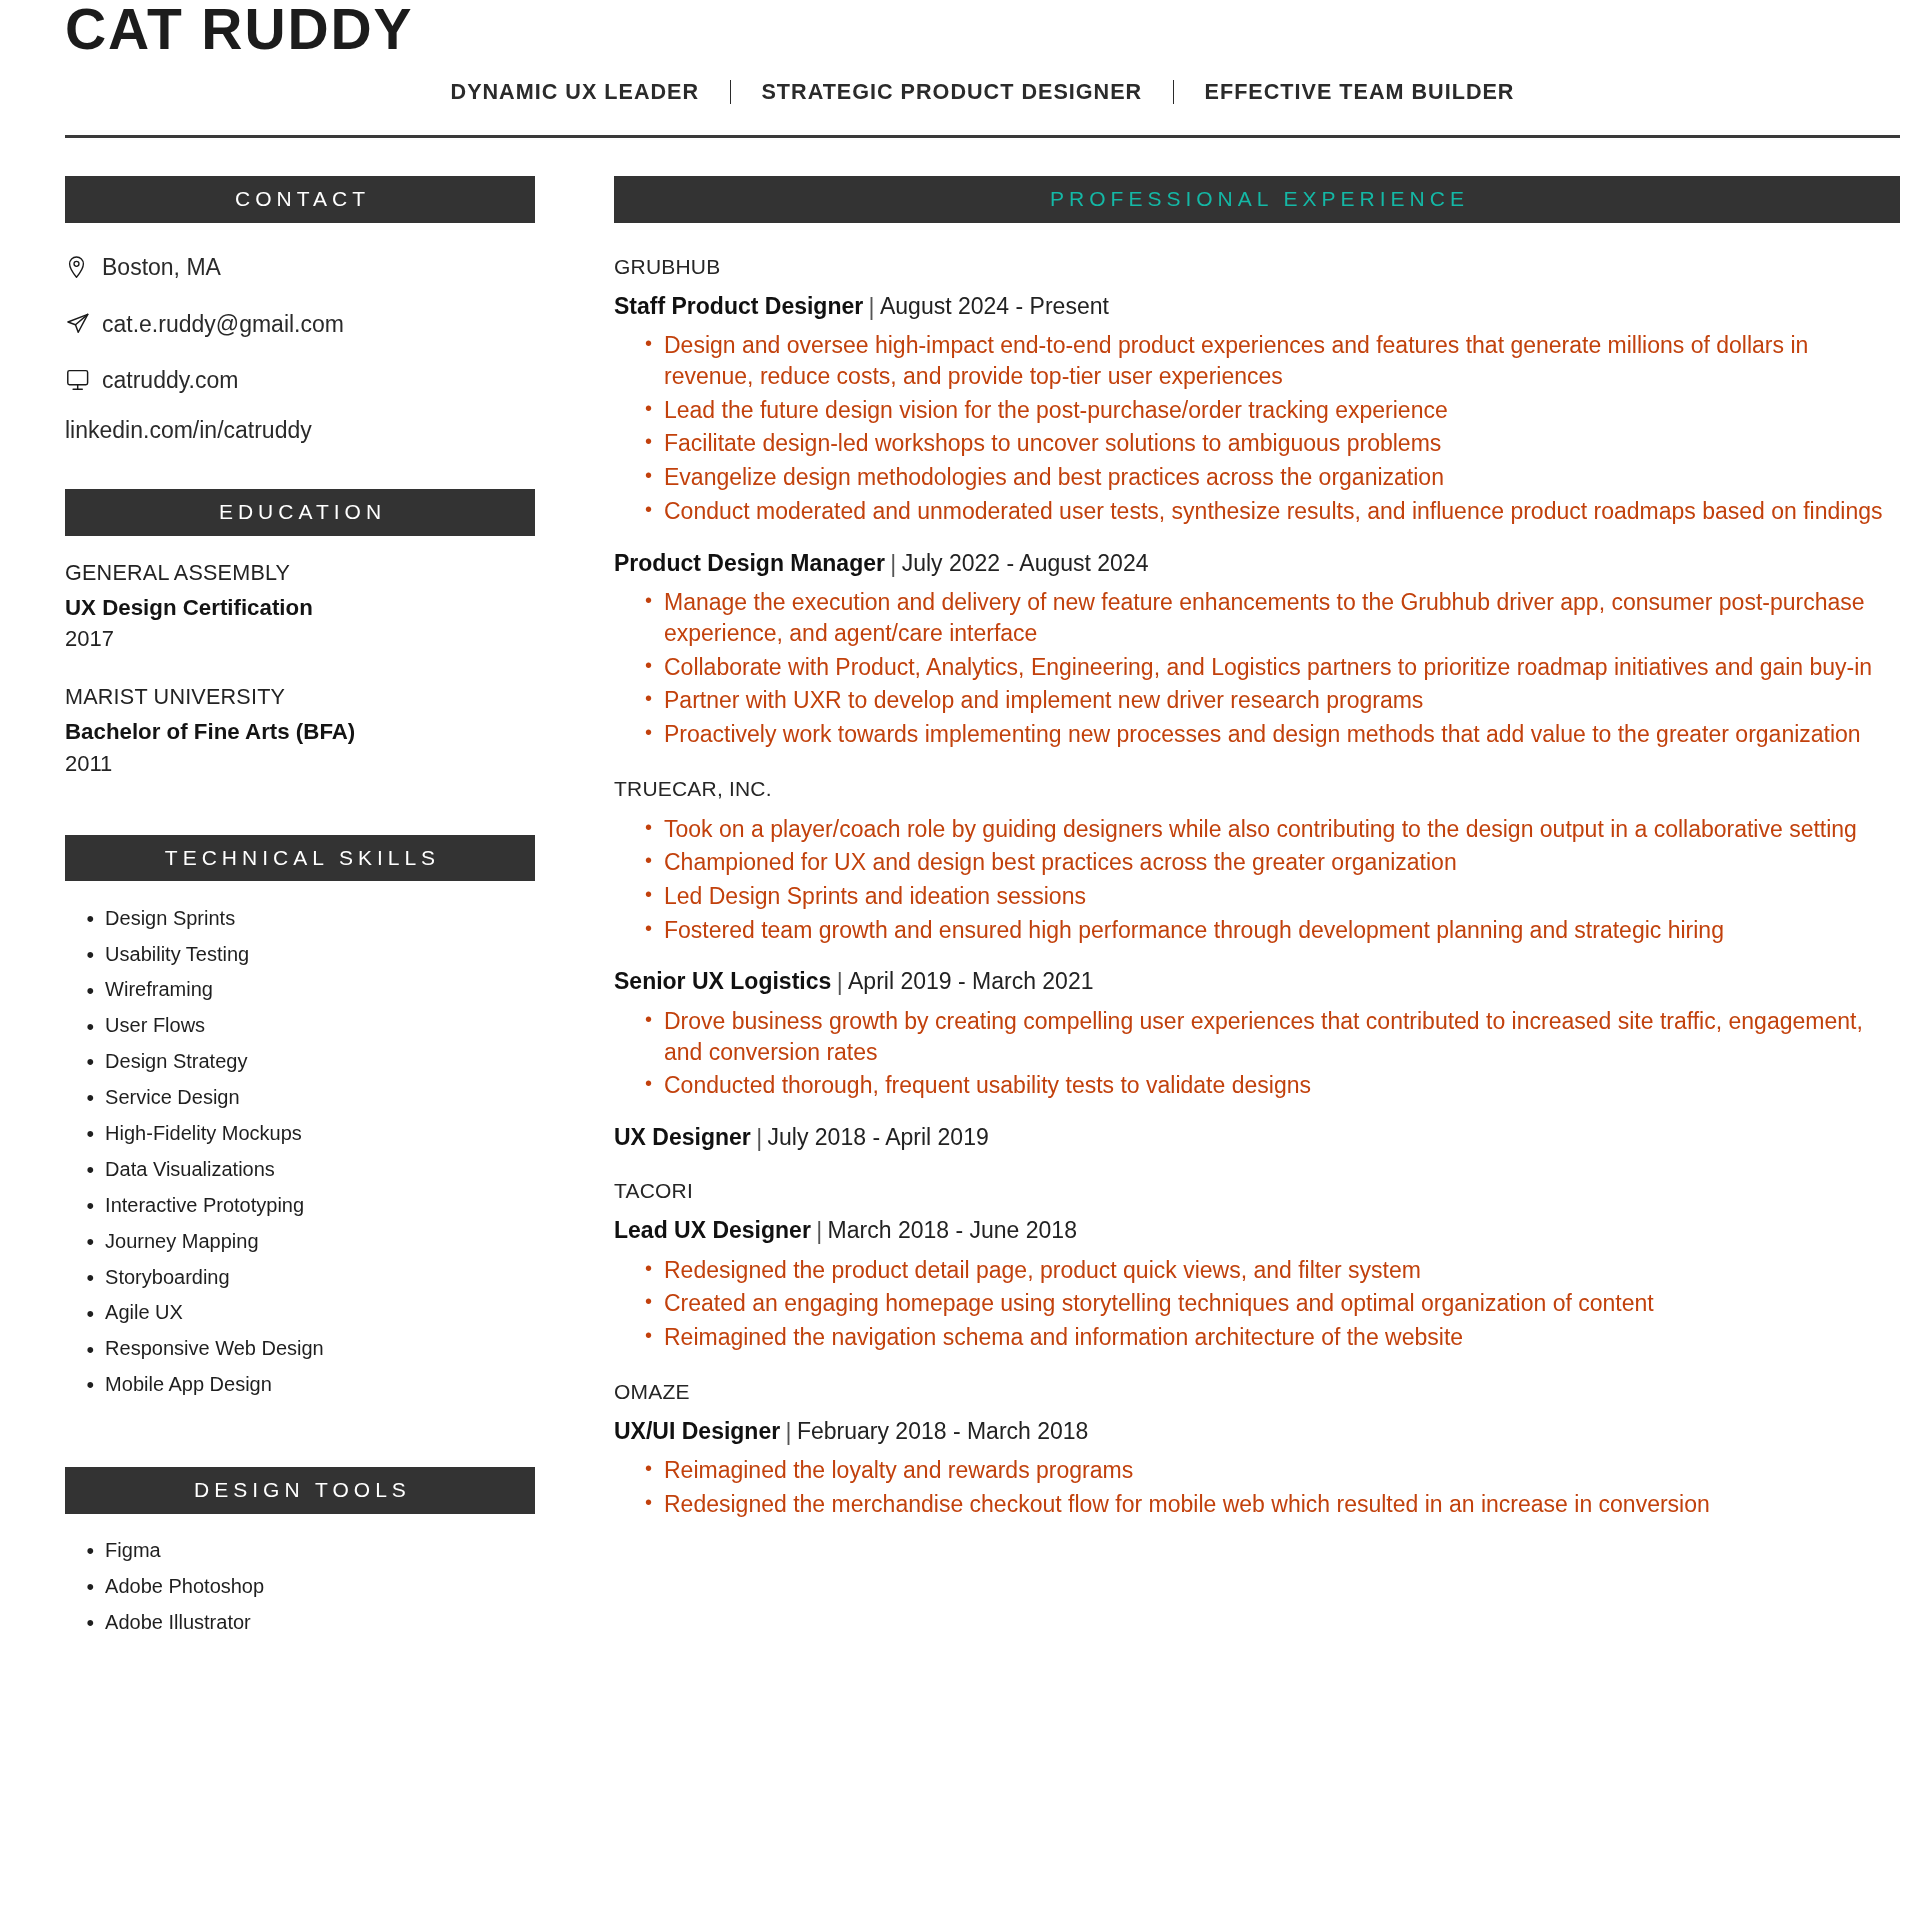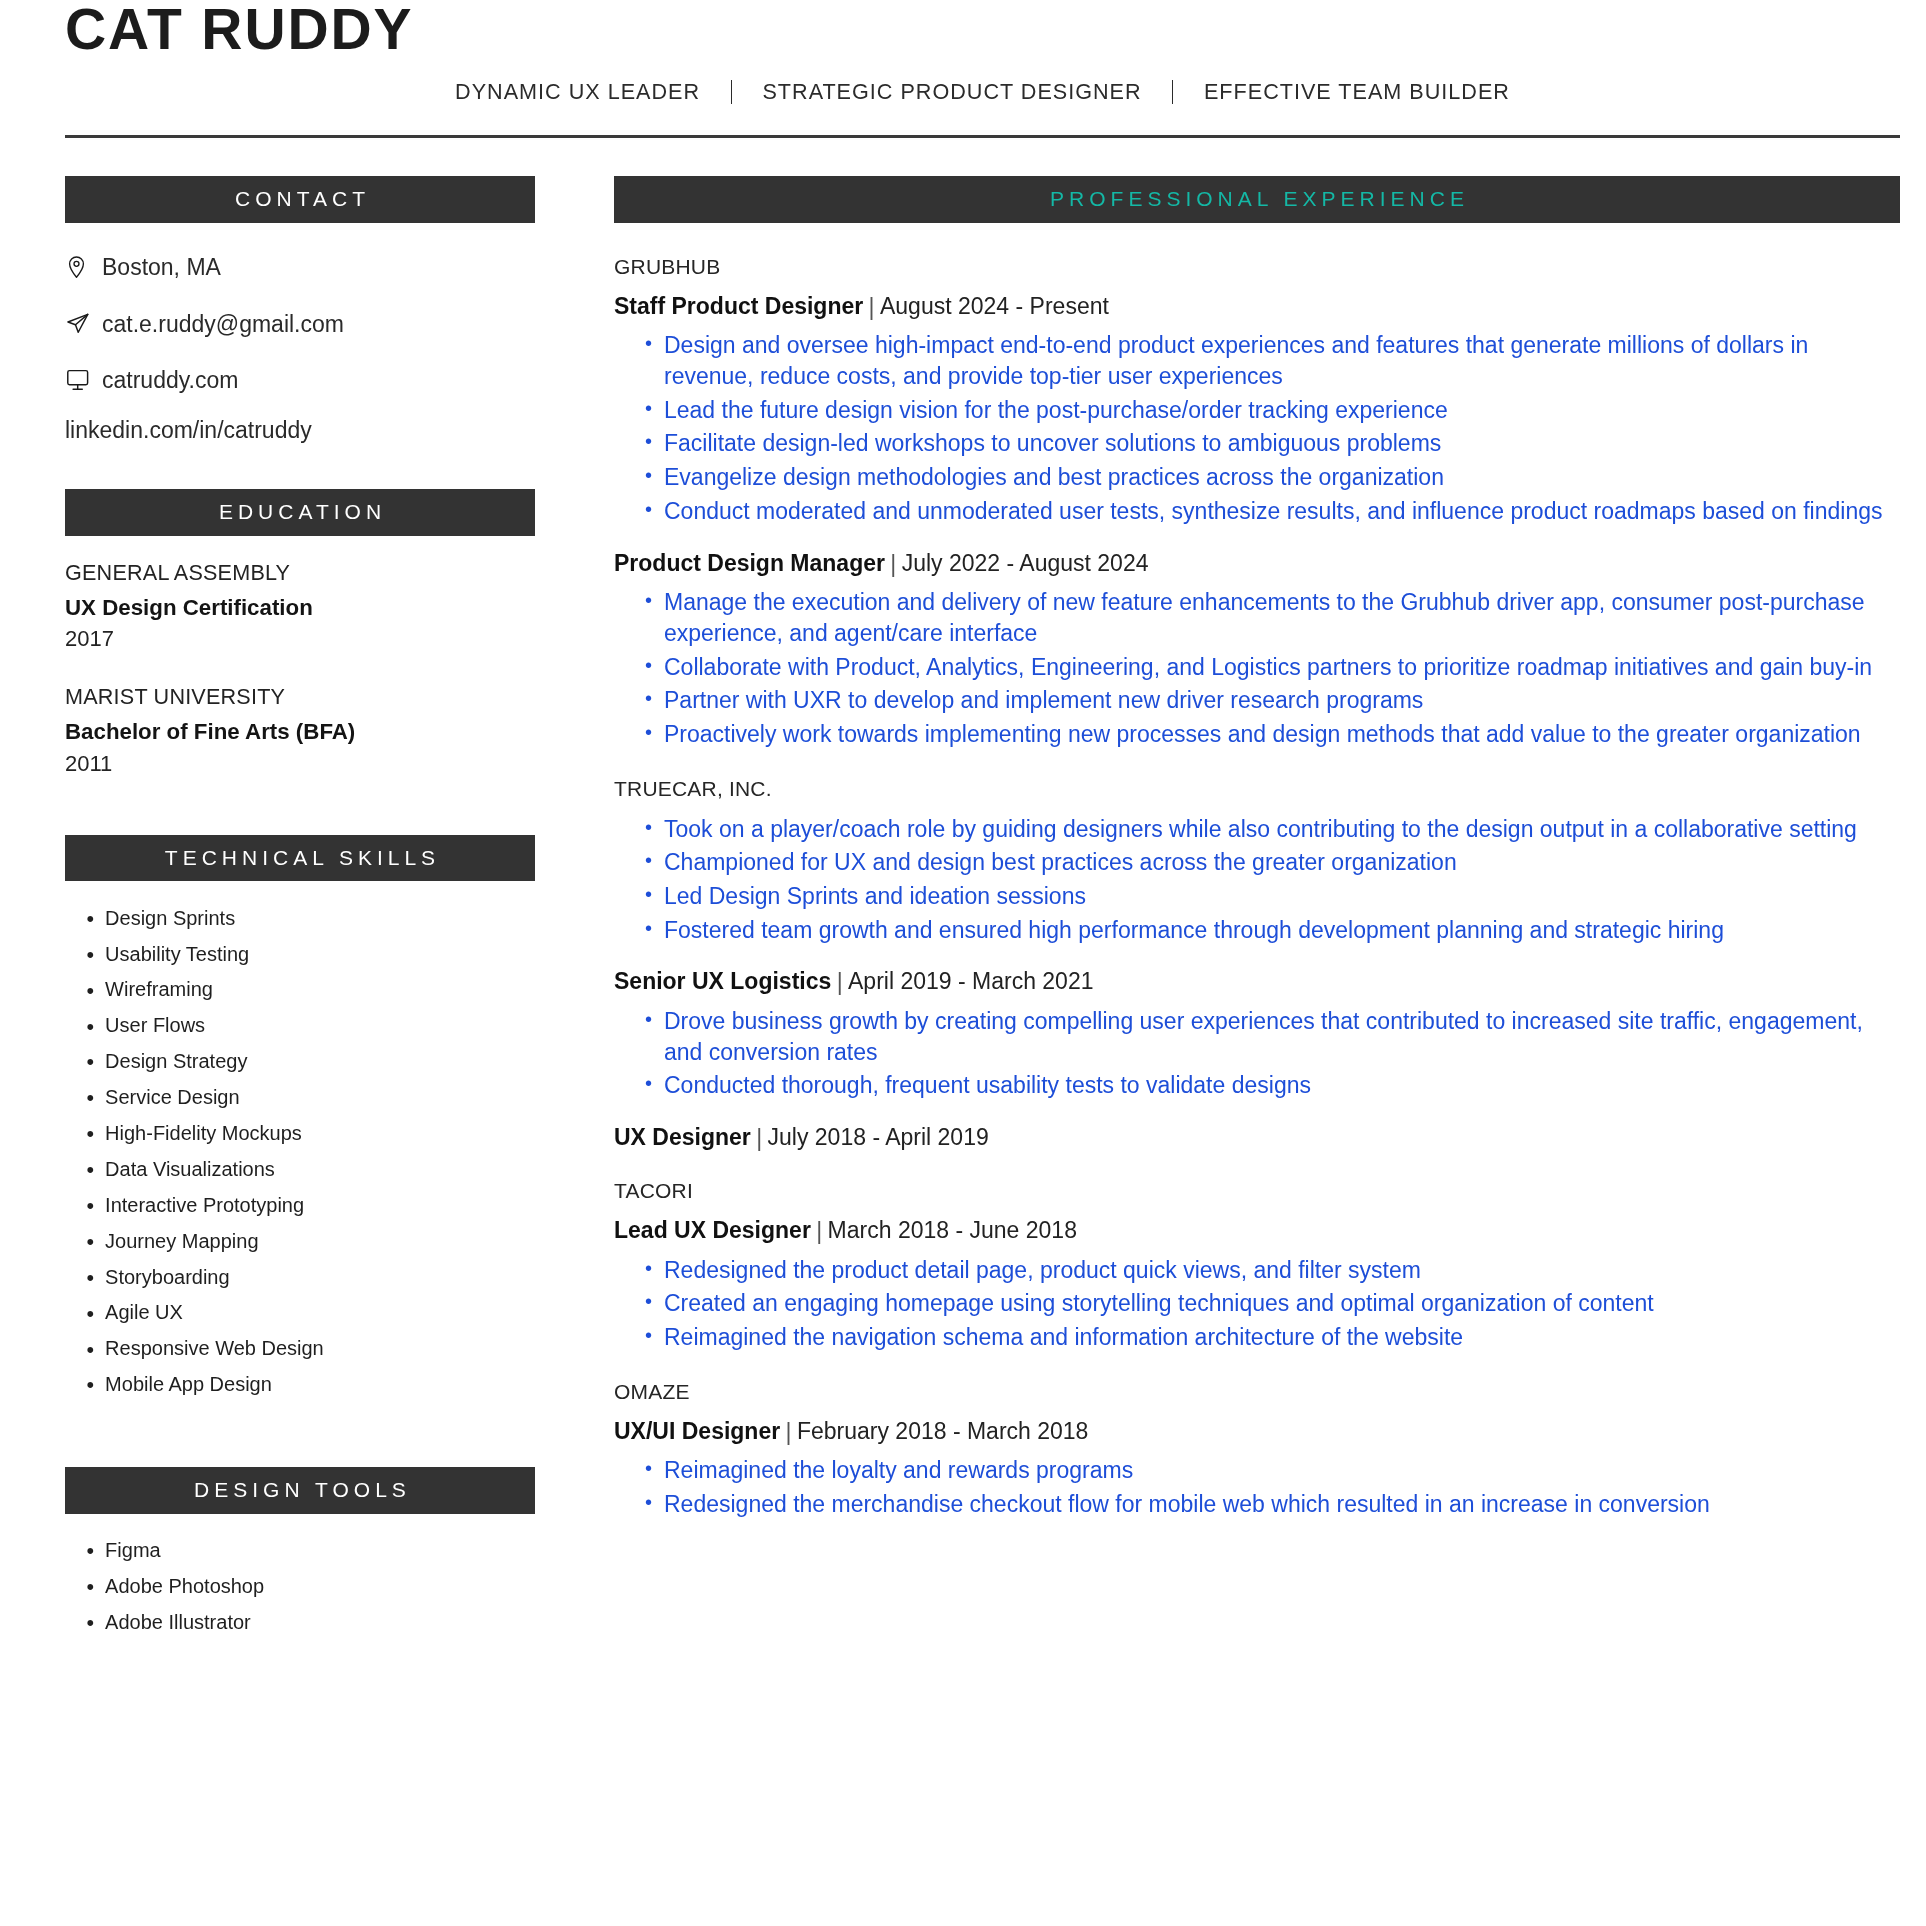--- a/index.html
+++ b/index.html
@@ -37,21 +37,21 @@
   }
   .tagline-row {
     margin-top: 19px;
     display: flex;
     justify-content: center;
     align-items: center;
     gap: 16px;
     font-size: 21.6px;
     letter-spacing: 1px;
     color: #2b2b2b;
-    font-weight: 400;
+    font-weight: 700;
   }
   .tagline-item { padding: 0 14.6px; white-space: nowrap; }
   .tagline-sep {
     display: inline-block;
     width: 1.2px;
     height: 24px;
     background: #2b2b2b;
   }
   .header-rule {
     margin-top: 30px;
@@ -195,21 +195,21 @@
   .role-block { margin-top: 22.3px; }
 
   .job-list {
     list-style: none;
     padding: 0 0 0 31px;
     margin: 4.6px 0 0 0;
   }
   .job-list li {
     position: relative;
     font-size: 23px;
-    color: #1d4ed8;
+    color: #c2410c;
     line-height: 1.33;
     margin-bottom: 3.1px;
     padding-left: 19px;
   }
   .job-list li::before {
     content: "•";
     position: absolute;
     left: 0;
     top: 0;
     font-size: 20px;

